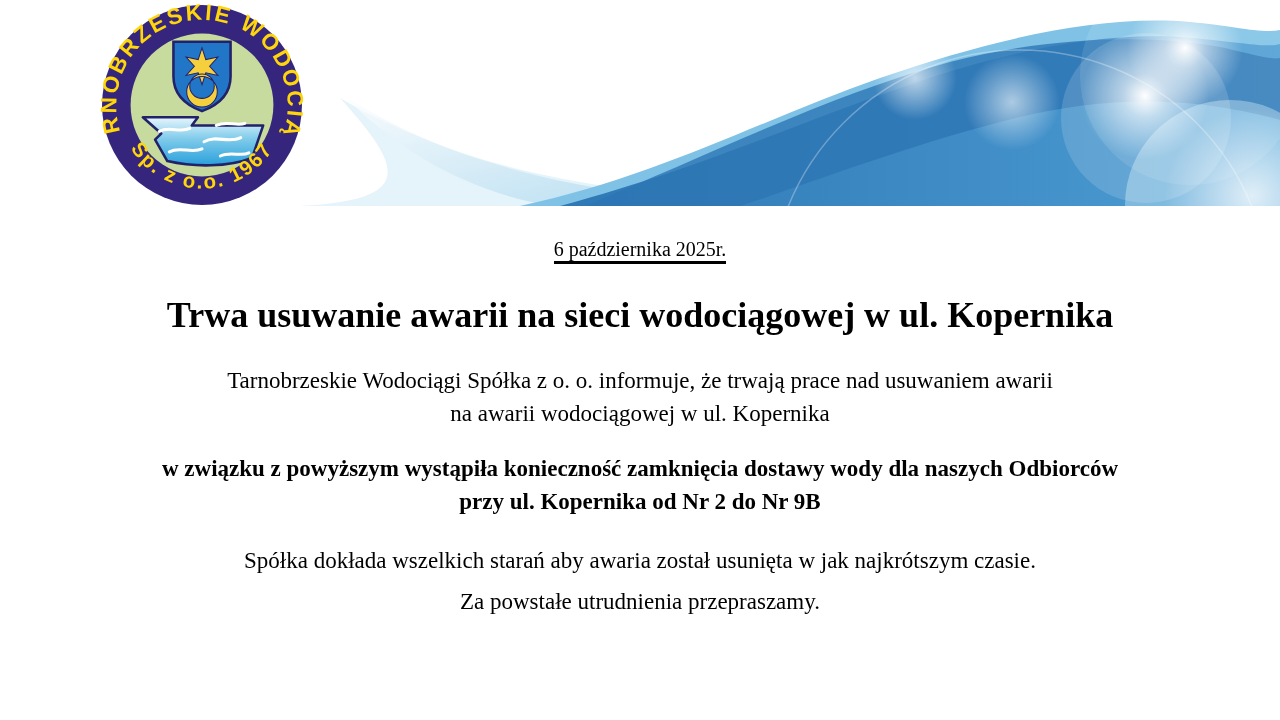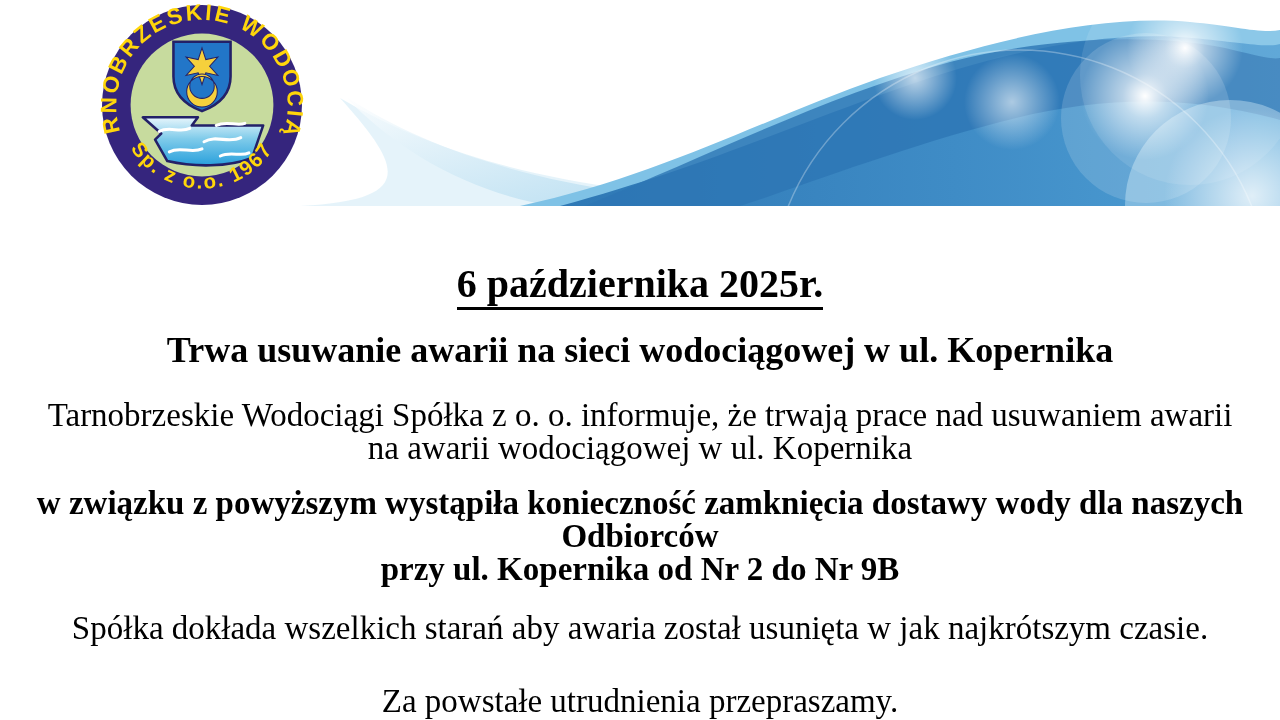--- a/index.html
+++ b/index.html
@@ -19,31 +19,31 @@
   .ring-text {
     font-family: "Liberation Sans", sans-serif;
     font-weight: bold;
     fill: #ffd60a;
   }
   .ring-text-top { font-size: 22px; letter-spacing: 2.4px; }
   .ring-text-bottom { font-size: 20px; letter-spacing: 2px; }
 
   
   .content { text-align: center; }
-  .date-row { margin-top: 59px; font-size: 40px; line-height: 38px; font-weight: bold; }
+  .date-row { margin-top: 24px; font-size: 20px; line-height: 38px; font-weight: normal; }
   .date-row .date-text { border-bottom: 3px solid #000; padding-bottom: 1px; }
   .title {
     margin: 22px 0 0 0;
     font-size: 36px; line-height: 50px;
     font-weight: bold;
   }
-  .para { margin: 24px 0 0 0; font-size: 33px; line-height: 33px; font-weight: normal; }
+  .para { margin: 24px 0 0 0; font-size: 23px; line-height: 33px; font-weight: normal; }
   .para.para-bold { margin-top: 22px; font-weight: bold; }
   .para.para-3 { margin-top: 26px; }
-  .para.para-4 { margin-top: 40px; }
+  .para.para-4 { margin-top: 8px; }
   .line { display: block; }
 </style>
 </head>
 <body>
 
 <div class="page">
 
   <div class="banner">
 
     <svg class="wave-svg" viewBox="0 0 1280 206" preserveAspectRatio="none" aria-hidden="true">

